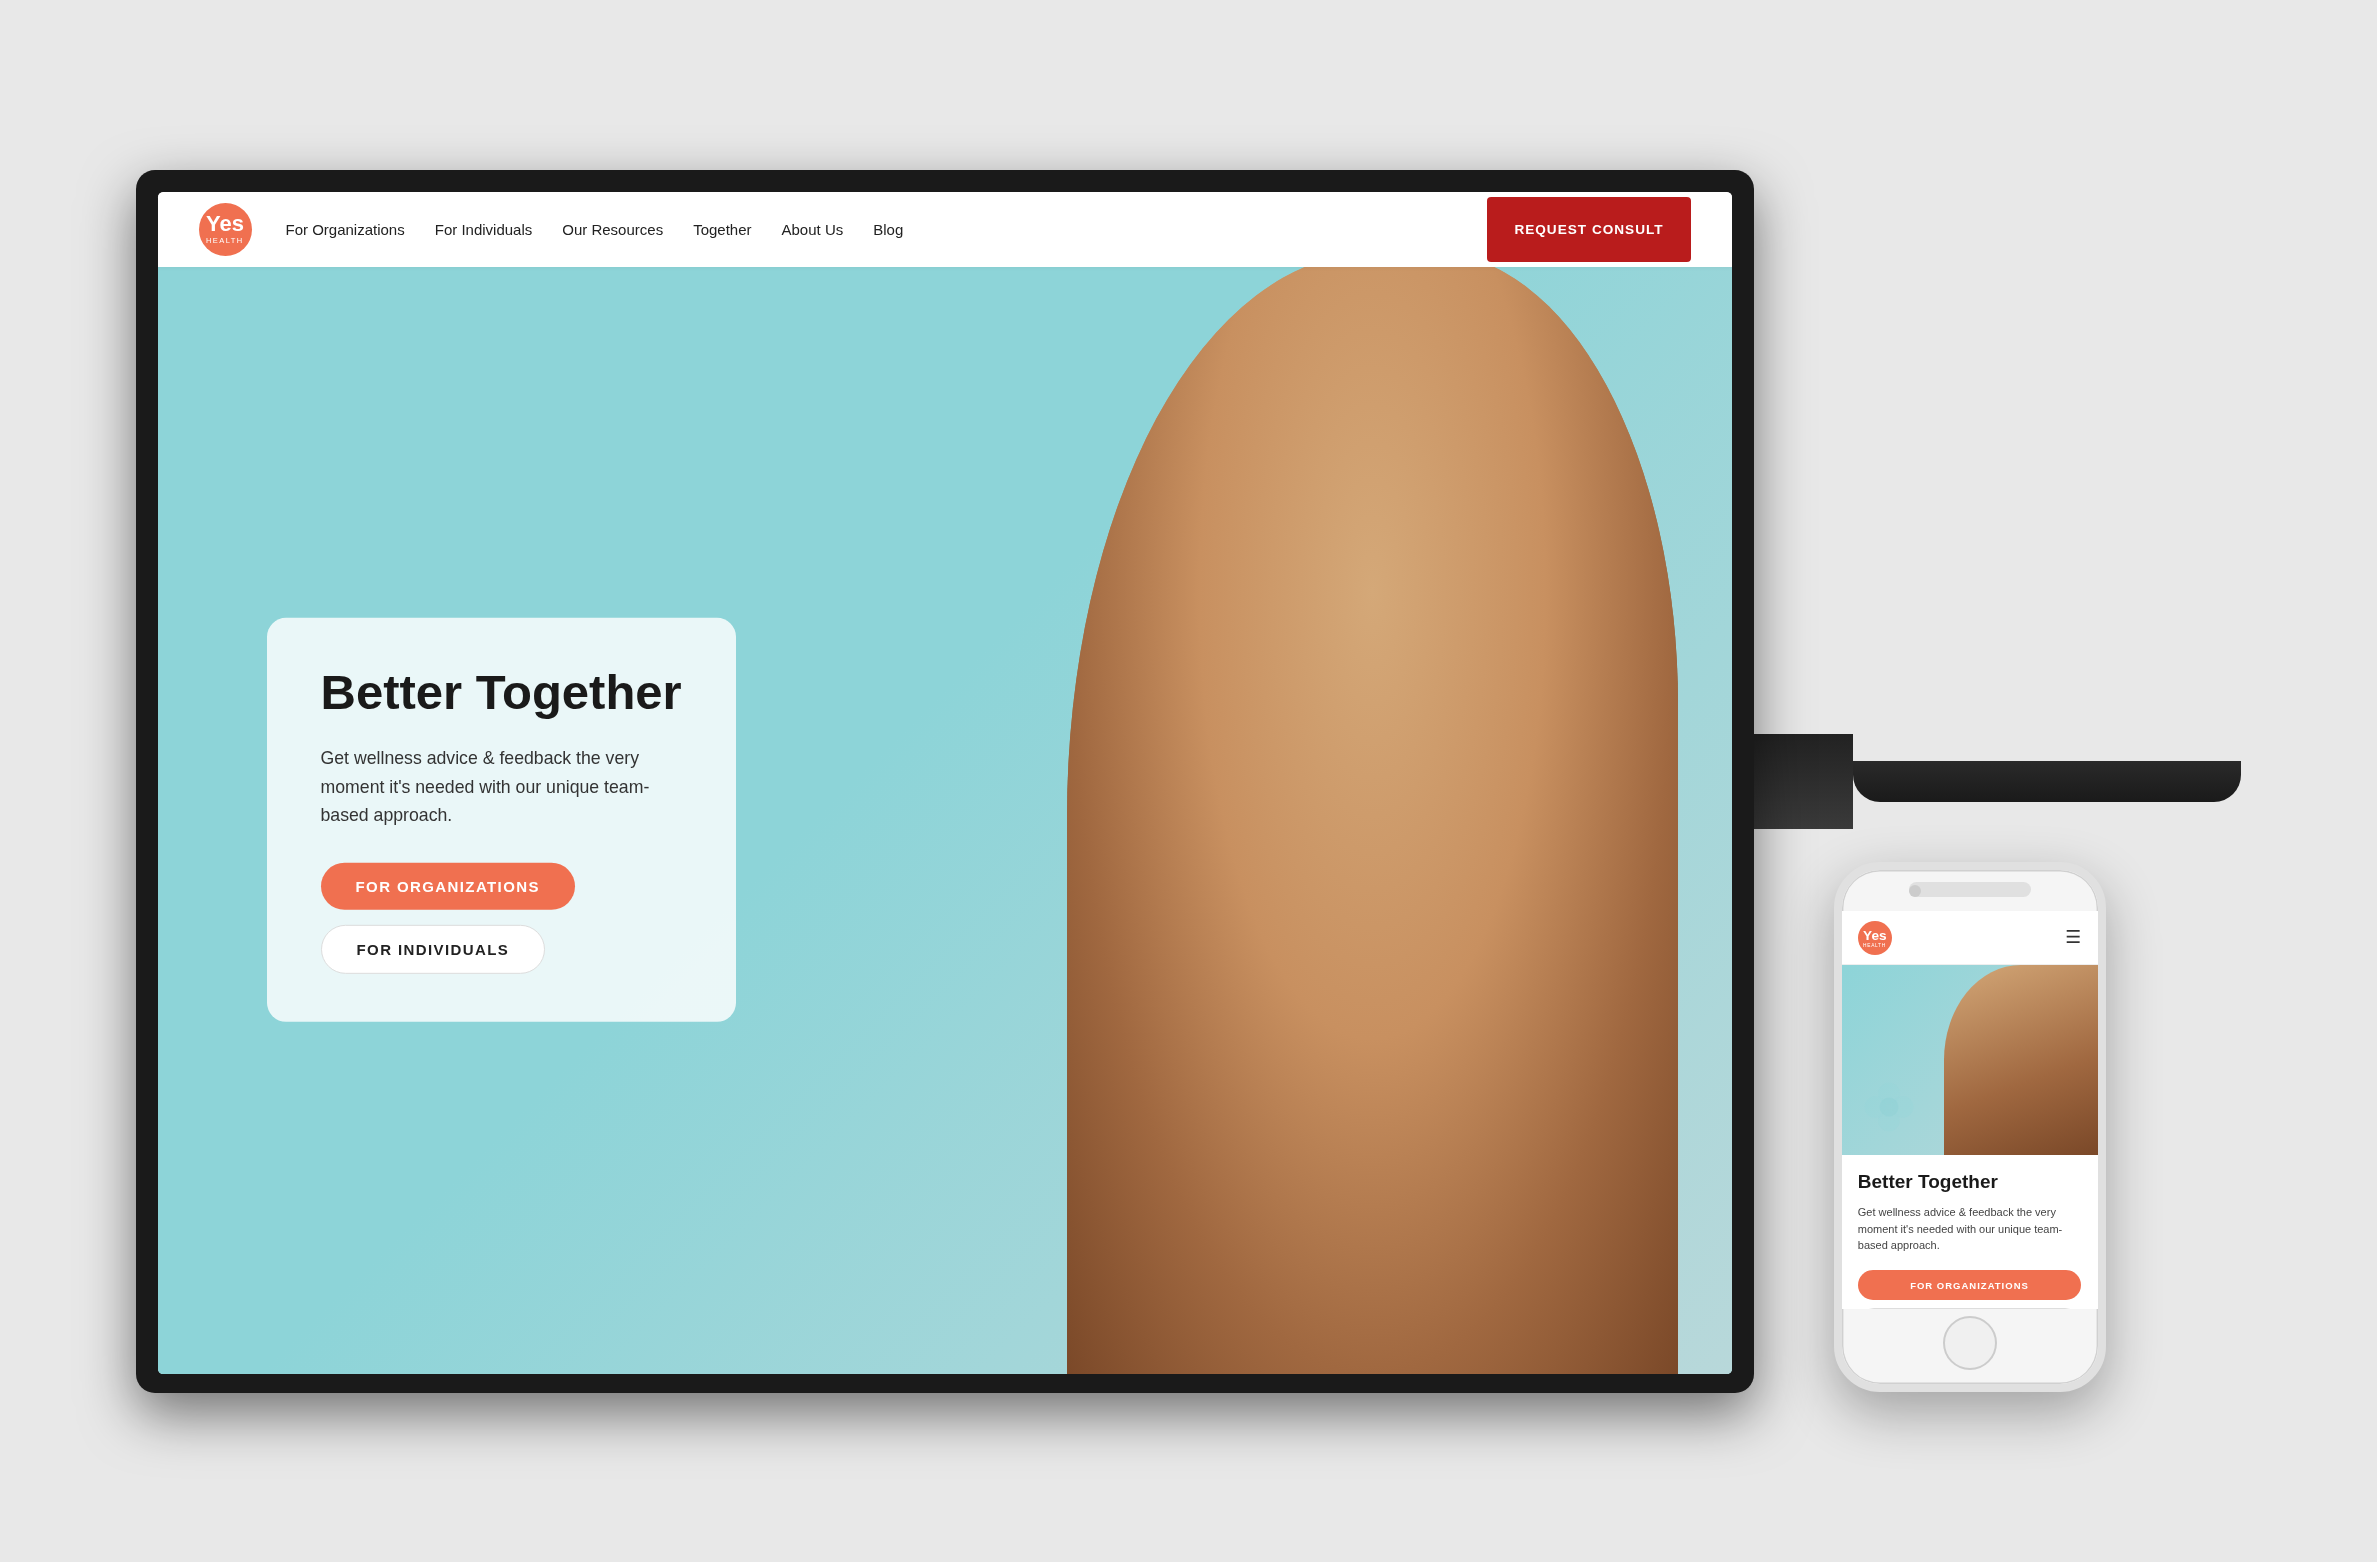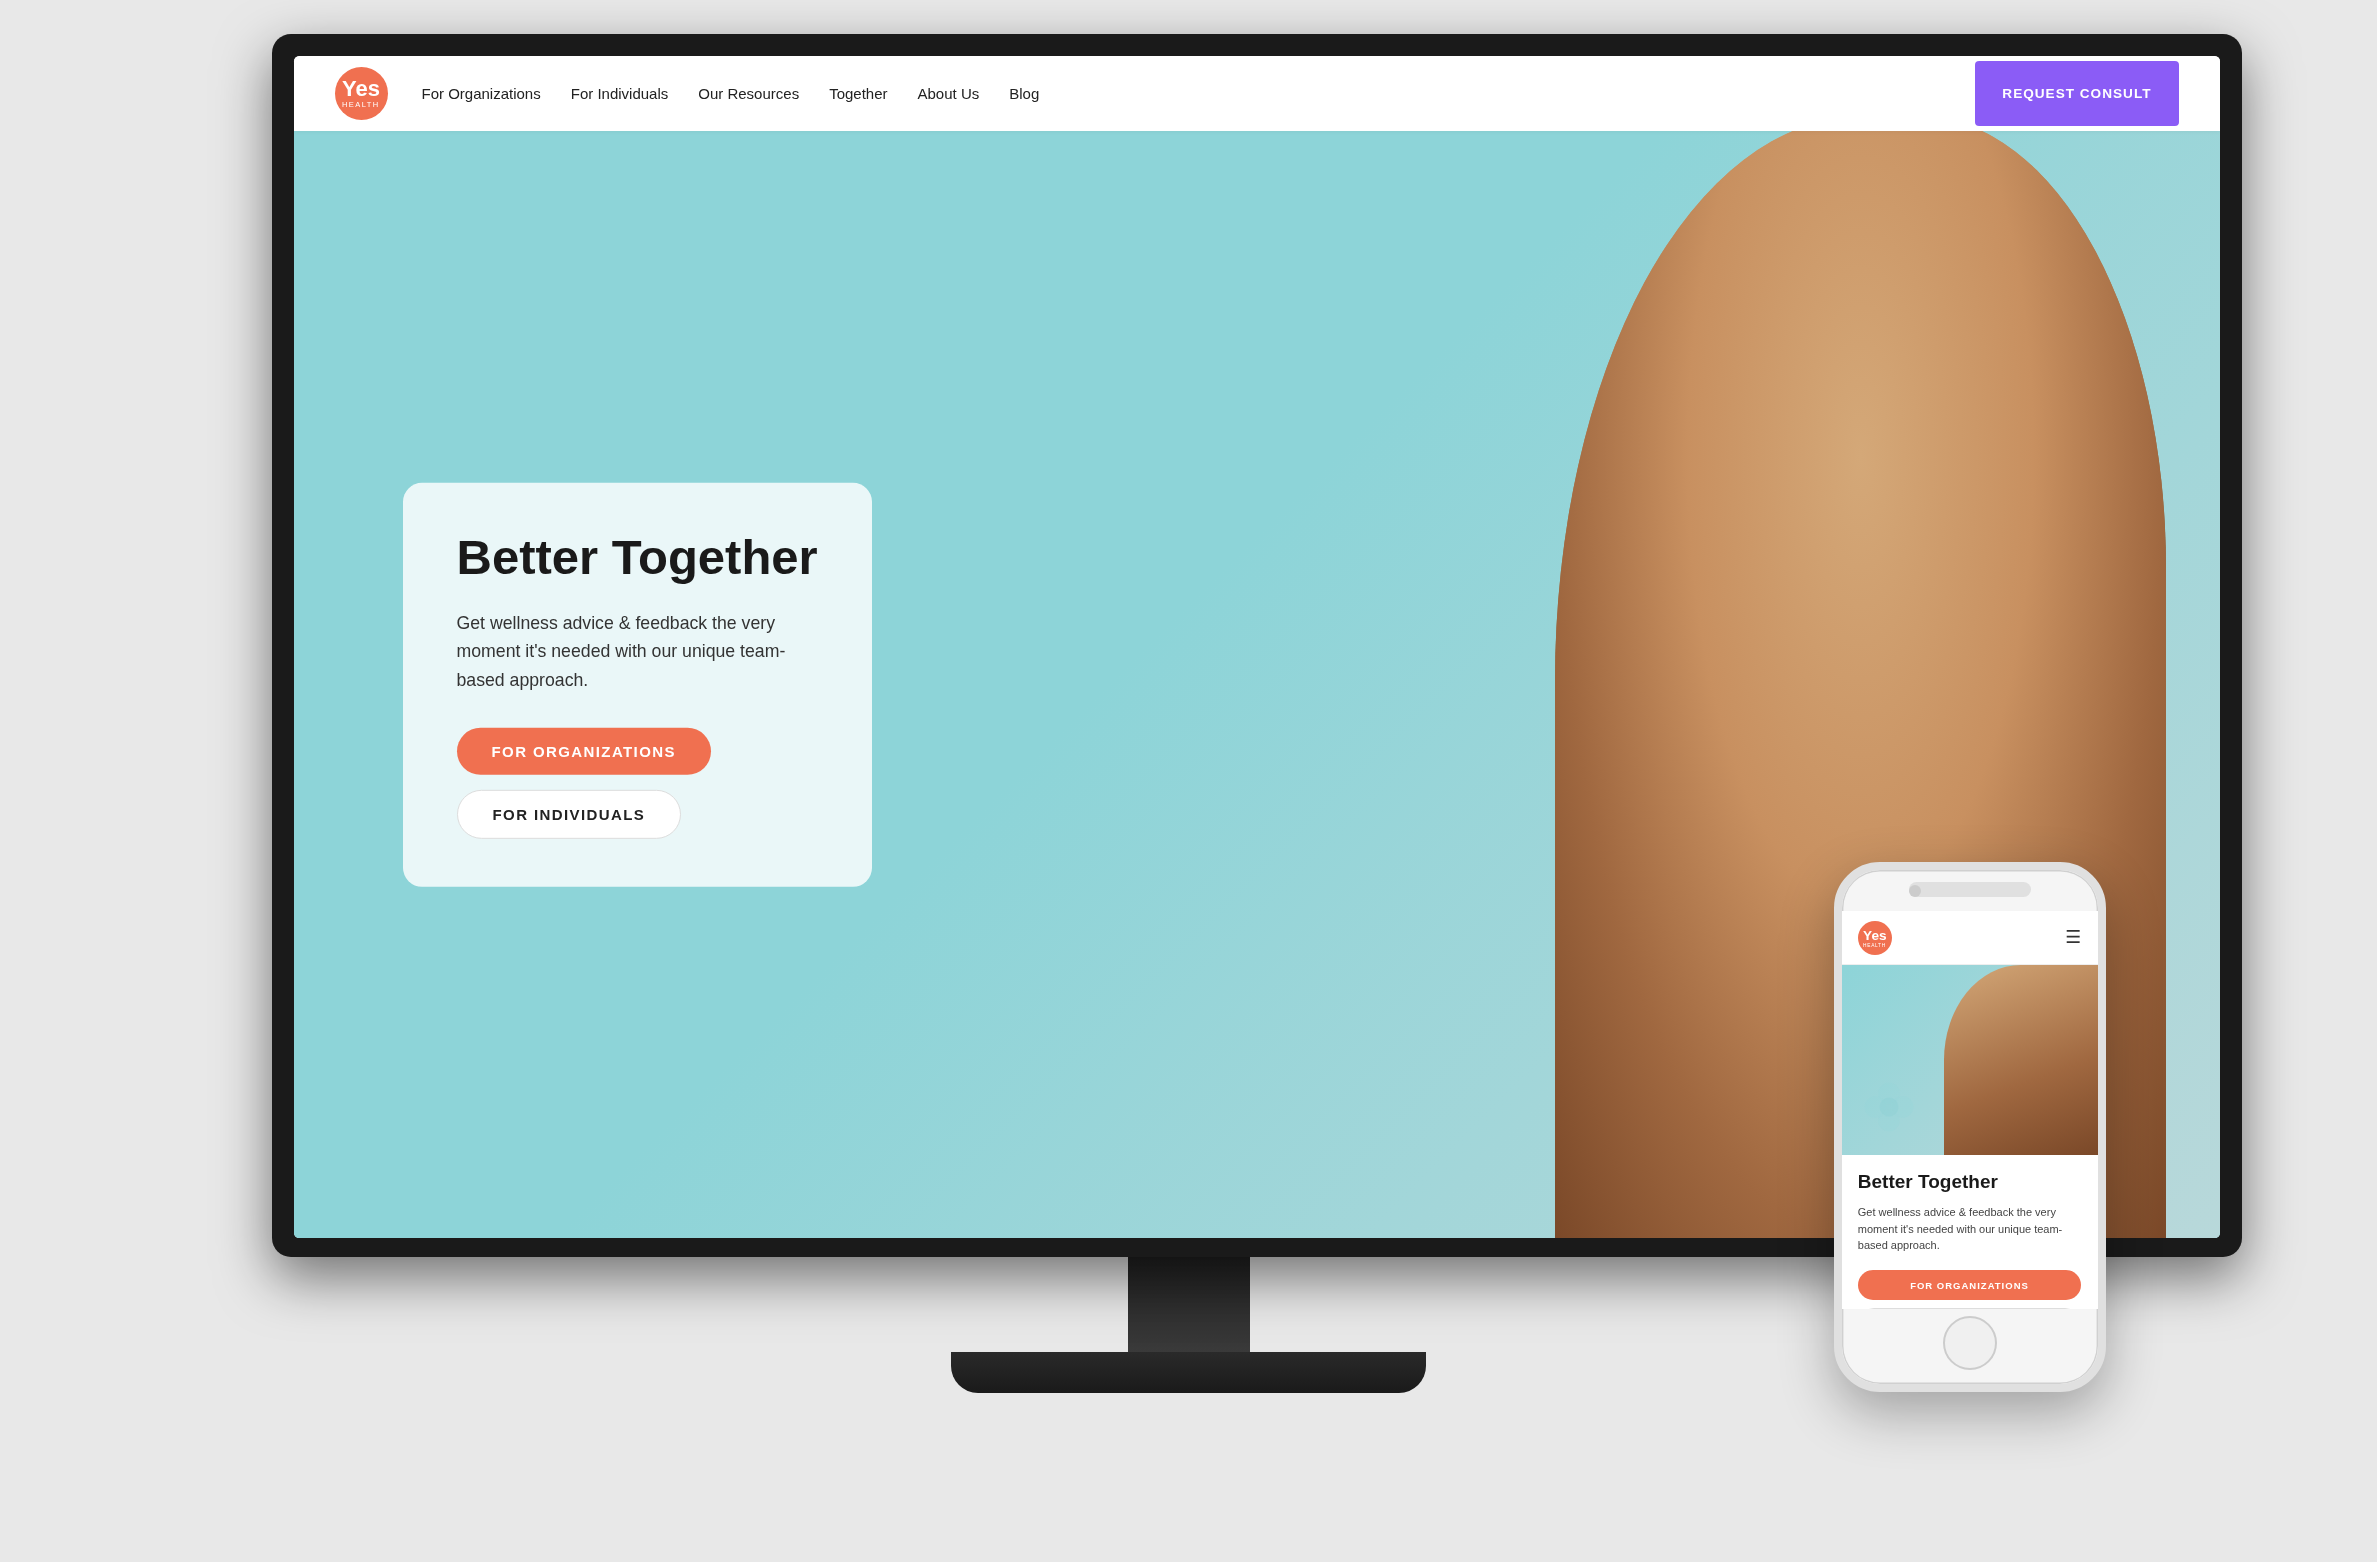--- a/index.html
+++ b/index.html
@@ -13,22 +13,22 @@
       font-family: Arial, sans-serif;
       overflow: hidden;
     }
 
     
     .monitor-wrapper {
       position: relative;
       width: 2106px;
       height: 1494px;
       display: flex;
-      flex-direction: column;
-      align-items: flex-end;
+      flex-direction: row;
+      align-items: center;
     }
 
     .monitor-frame {
       width: 1970px;
       height: 1223px;
       background: #1a1a1a;
       border-radius: 19px;
       padding: 22px 22px 19px 22px;
       position: relative;
       box-shadow: 0 20.4px 54px rgba(0,0,0,0.5);
@@ -115,21 +115,21 @@
 
     .nav-link {
       font-size: 15px;
       color: #222;
       text-decoration: none;
       white-space: nowrap;
       font-weight: 400;
     }
 
     .nav-cta {
-      background: #8b5cf6;
+      background: #b91c1c;
       color: white;
       padding: 25px 27px;
       border-radius: 4.1px;
       font-size: 13.6px;
       font-weight: 700;
       letter-spacing: 1px;
       text-decoration: none;
       text-transform: uppercase;
       white-space: nowrap;
       margin-left: auto;

